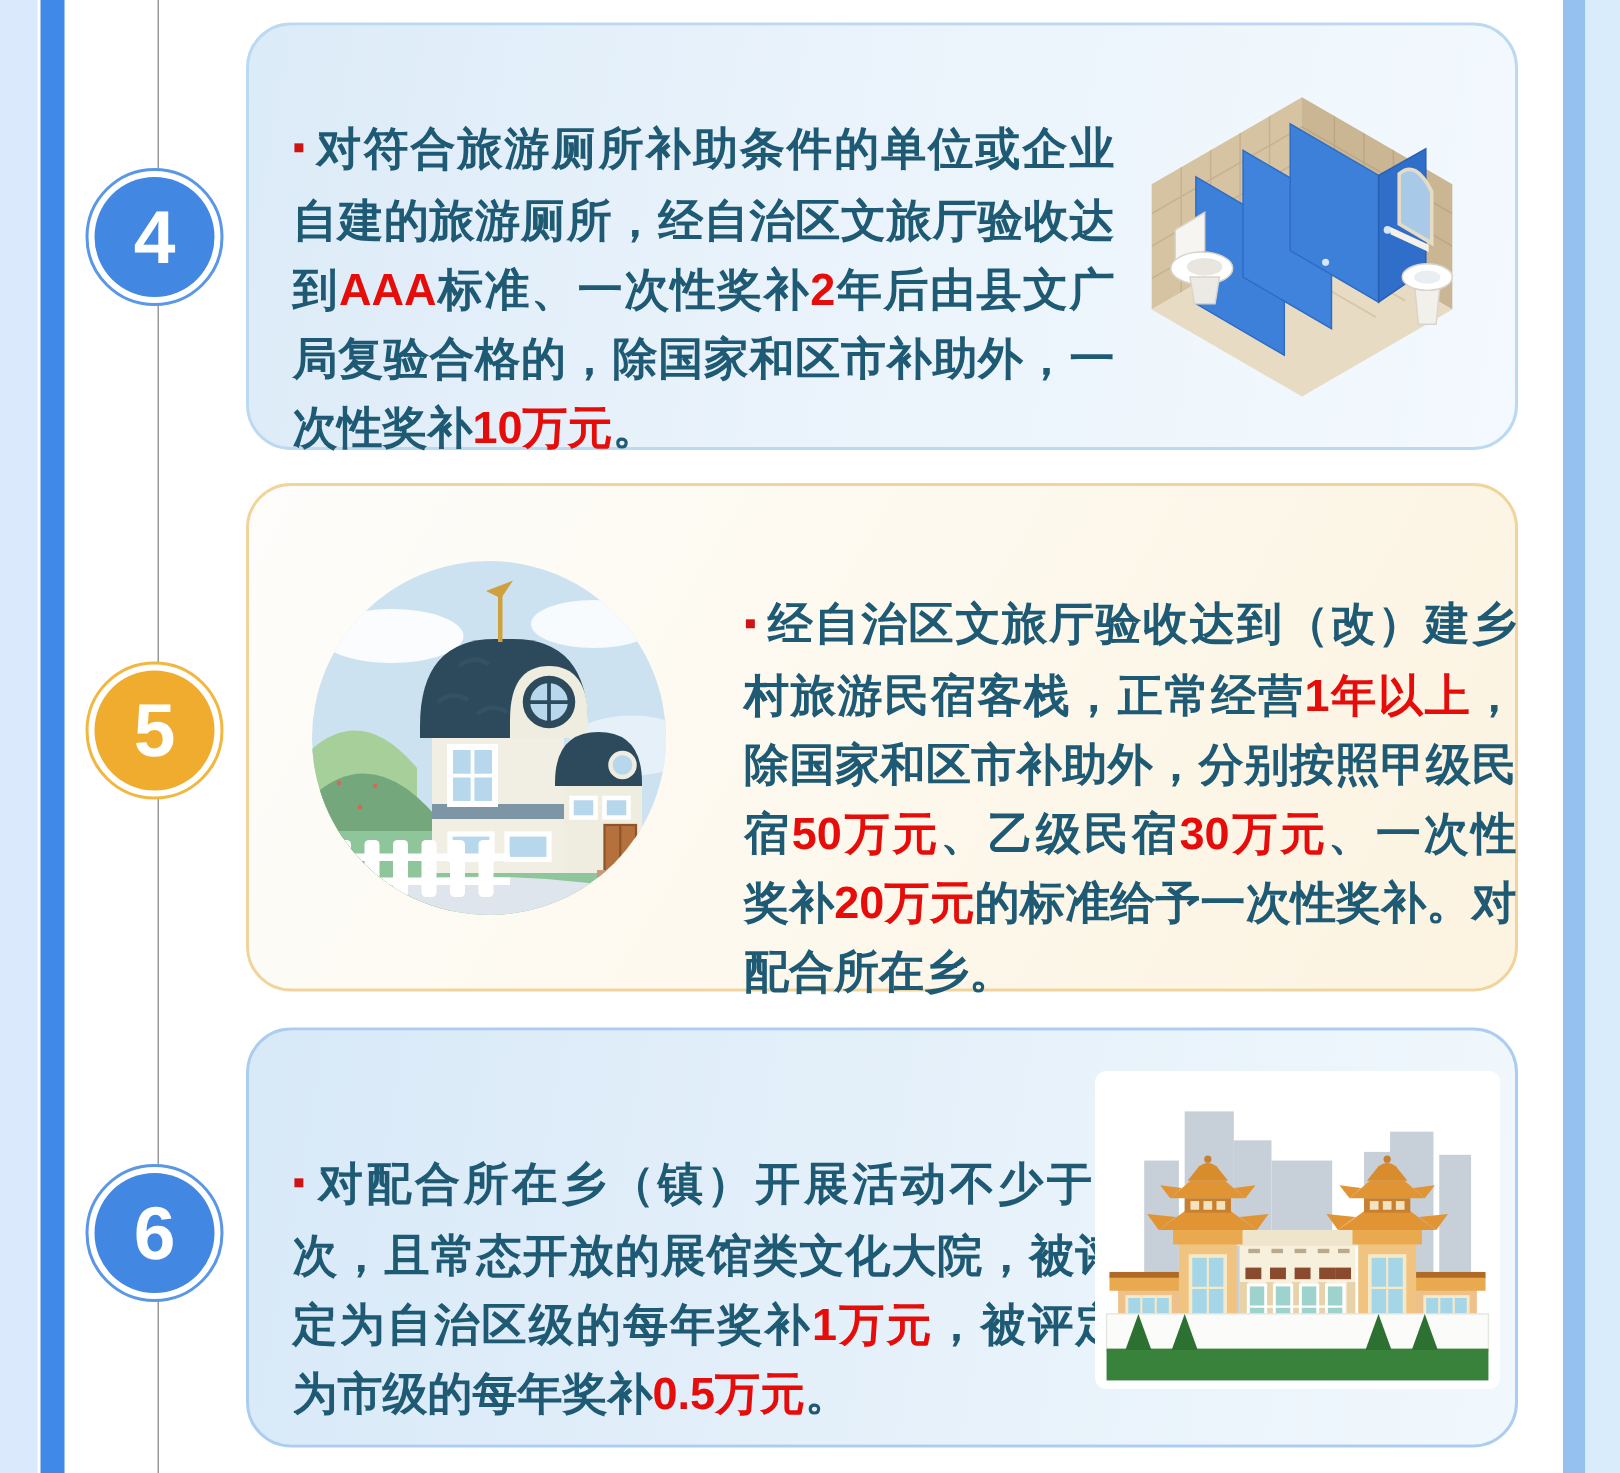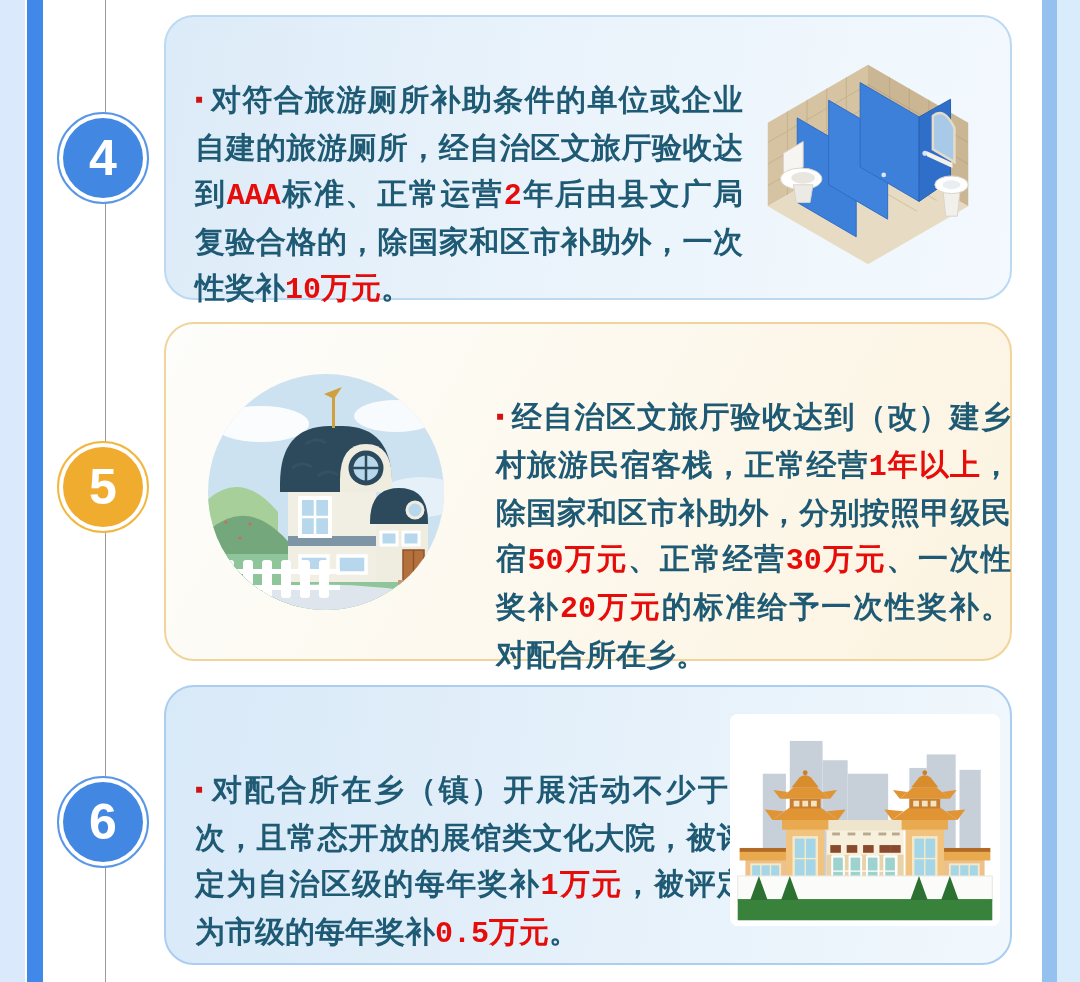--- a/index.html
+++ b/index.html
@@ -46,21 +46,21 @@
   .card-6{top:685px;height:280px;border-color:#abcdf0;
     background:linear-gradient(100deg,#d8e9f8 0%,#e6f1fa 55%,#f1f8fd 100%);}
 
   .cardtext{
     position:absolute;font-weight:700;font-size:30px;line-height:46px;
     color:#1f5a74;text-align:justify;text-justify:inter-ideograph;
   }
   .card-4 .cardtext{left:29px;top:30px;width:548px;}
   .card-5 .cardtext{left:330px;top:40px;width:515px;}
   .card-6 .cardtext{left:29px;top:50px;width:552px;}
-  .cardtext .em{color:#e60c0a;white-space:nowrap;font-family:Liberation Mono, monospace;}
+  .cardtext .em{color:#e60c0a;white-space:nowrap;}
   .bullet{color:#cf1312;font-size:24px;margin-right:6px;position:relative;top:-3px;}
 
   .illus{position:absolute;}
   .card-4 .illus{right:14px;top:40px;width:256px;height:226px;}
   .card-5 .illus{left:40px;top:48px;width:240px;height:240px;}
   .card-6 .illus{right:10px;top:26px;width:270px;height:214px;}
   .illus svg{width:100%;height:100%;display:block;}
 </style>
 </head>
 <body>
@@ -76,21 +76,21 @@
 </div>
 <div class="badge gold badge-5">
   <div class="inner">5</div>
 </div>
 <div class="badge blue badge-6">
   <div class="inner">6</div>
 </div>
 
 <div class="card card-4">
   <p class="cardtext">
-    <span class="bullet">▪</span><span><span>对符合旅游厕所补助条件的单位或企业自建的旅游厕所，经自治区文旅厅验收达到</span><span class="em">AAA</span><span>标准、正常运营</span><span class="em">2</span><span>年后由县文广局复验合格的，除国家和区市补助外，一次性奖补</span><span class="em">10万元</span><span>。</span></span>
+    <span class="bullet">▪</span><span><span>对符合旅游厕所补助条件的单位或企业自建的旅游厕所，经自治区文旅厅验收达到</span><span class="em">AAA</span><span>标准、一次性奖补</span><span class="em">2</span><span>年后由县文广局复验合格的，除国家和区市补助外，一次性奖补</span><span class="em">10万元</span><span>。</span></span>
   </p>
   <div class="illus">
     <svg viewBox="0 0 260 230" xmlns="http://www.w3.org/2000/svg">
       <defs>
         <clipPath id="wl">
             <polygon points="130,8 28,67 28,152 130,93"></polygon>
           </clipPath>
         <clipPath id="wr">
             <polygon points="130,8 232,67 232,152 130,93"></polygon>
           </clipPath>
@@ -206,21 +206,21 @@
         <rect x="18" y="188" width="10" height="38" rx="3" fill="#ffffff"></rect>
         <rect x="37" y="188" width="10" height="38" rx="3" fill="#ffffff"></rect>
         <rect x="56" y="188" width="10" height="38" rx="3" fill="#ffffff"></rect>
         <rect x="75" y="188" width="10" height="38" rx="3" fill="#ffffff"></rect>
         <rect x="94" y="188" width="10" height="38" rx="3" fill="#ffffff"></rect>
         <rect x="113" y="188" width="10" height="38" rx="3" fill="#ffffff"></rect>
       </g>
     </svg>
   </div>
   <p class="cardtext">
-    <span class="bullet">▪</span><span><span>经自治区文旅厅验收达到（改）建乡村旅游民宿客栈，正常经营</span><span class="em">1年以上</span><span>，除国家和区市补助外，分别按照甲级民宿</span><span class="em">50万元</span><span>、正常经营</span><span class="em">30万元</span><span>、一次性奖补</span><span class="em">20万元</span><span>的标准给予一次性奖补。对配合所在乡。</span></span>
+    <span class="bullet">▪</span><span><span>经自治区文旅厅验收达到（改）建乡村旅游民宿客栈，正常经营</span><span class="em">1年以上</span><span>，除国家和区市补助外，分别按照甲级民宿</span><span class="em">50万元</span><span>、乙级民宿</span><span class="em">30万元</span><span>、一次性奖补</span><span class="em">20万元</span><span>的标准给予一次性奖补。对配合所在乡。</span></span>
   </p>
 </div>
 
 <div class="card card-6">
   <p class="cardtext">
     <span class="bullet">▪</span><span><span>对配合所在乡（镇）开展活动不少于4次，且常态开放的展馆类文化大院，被评定为自治区级的每年奖补</span><span class="em">1万元</span><span>，被评定为市级的每年奖补</span><span class="em">0.5万元</span><span>。</span></span>
   </p>
   <div class="illus">
     <svg viewBox="0 0 280 220" xmlns="http://www.w3.org/2000/svg">
       <rect x="0" y="0" width="280" height="220" rx="8" fill="#ffffff"></rect>

